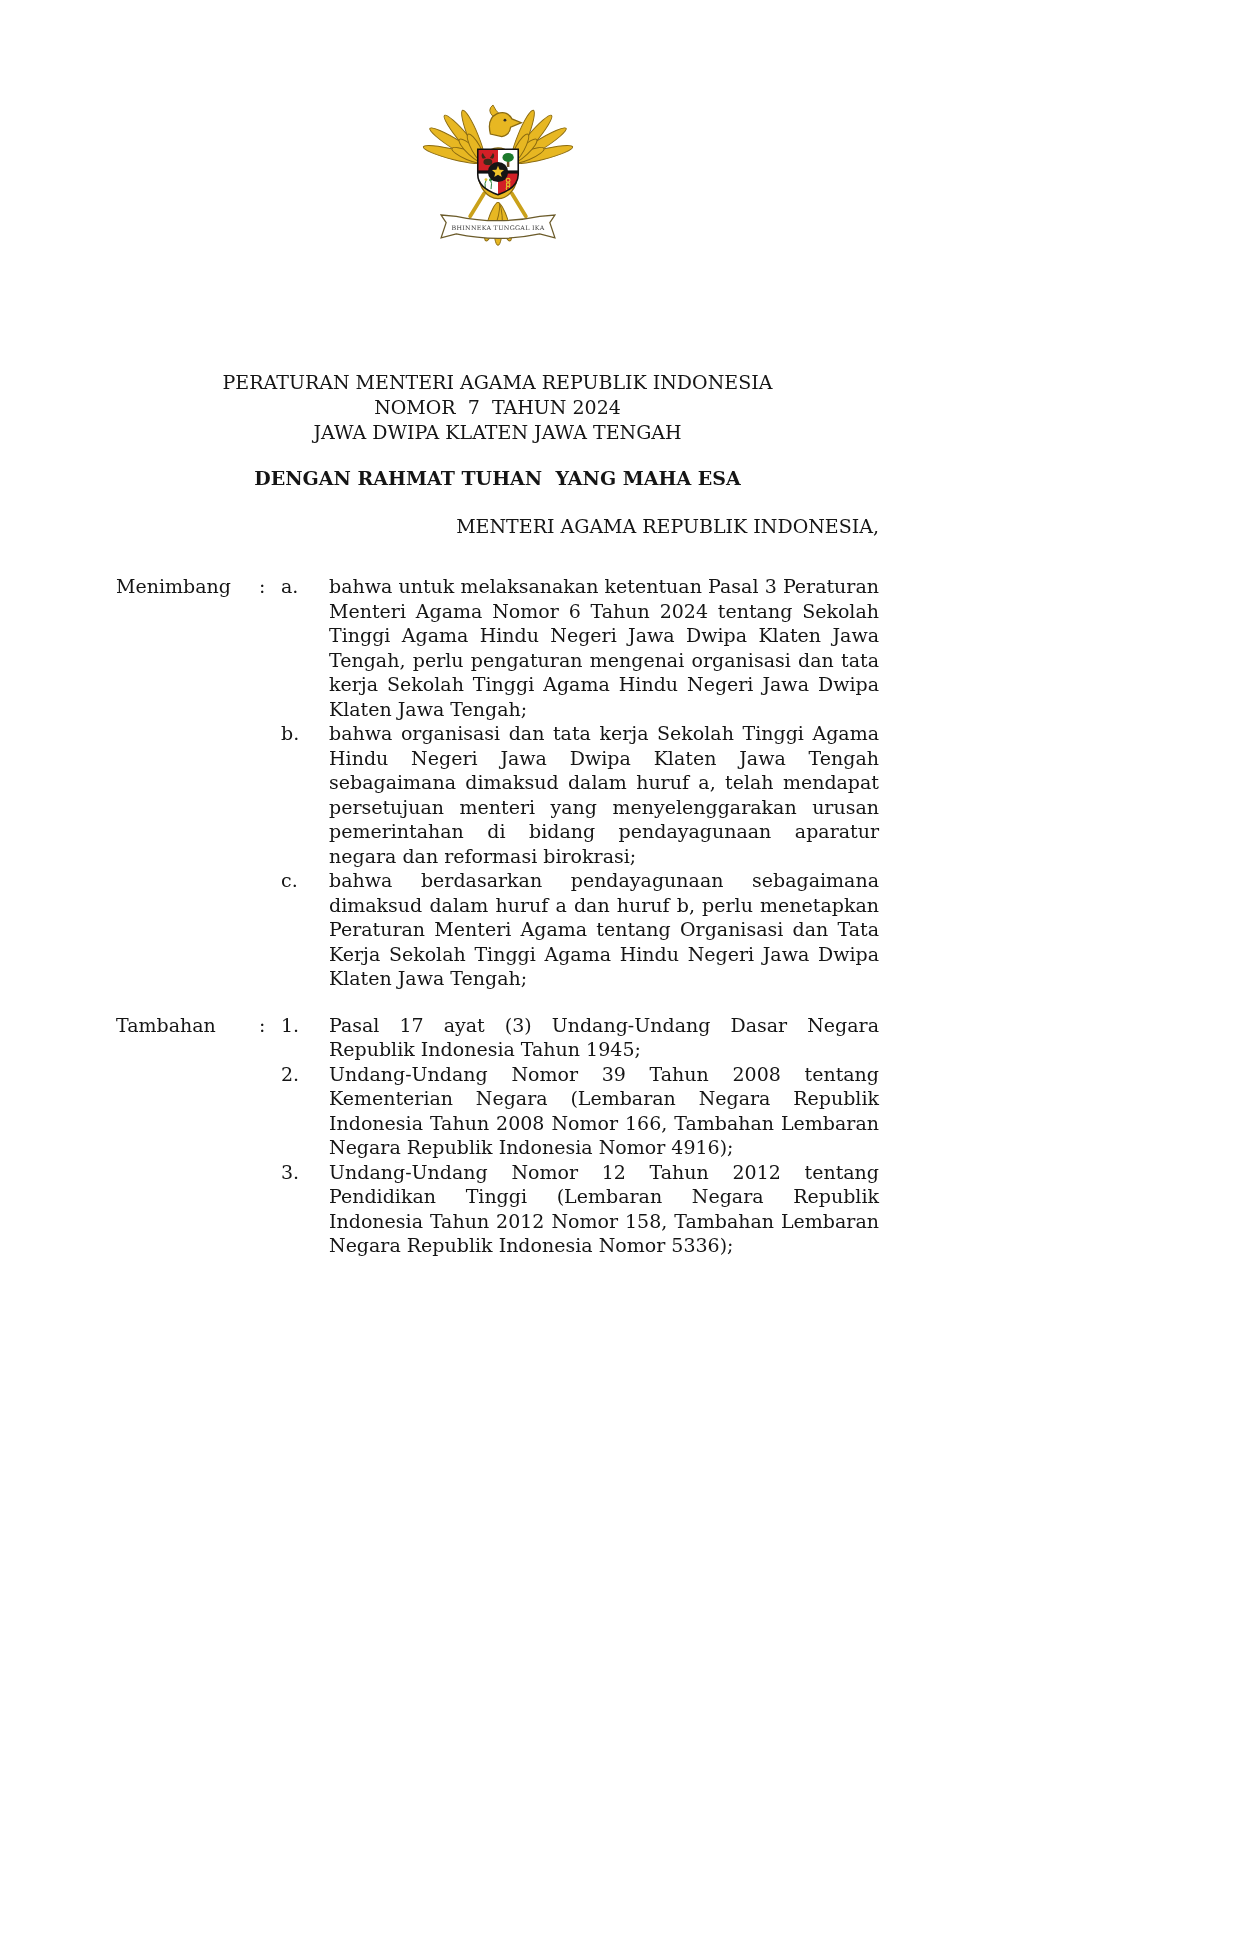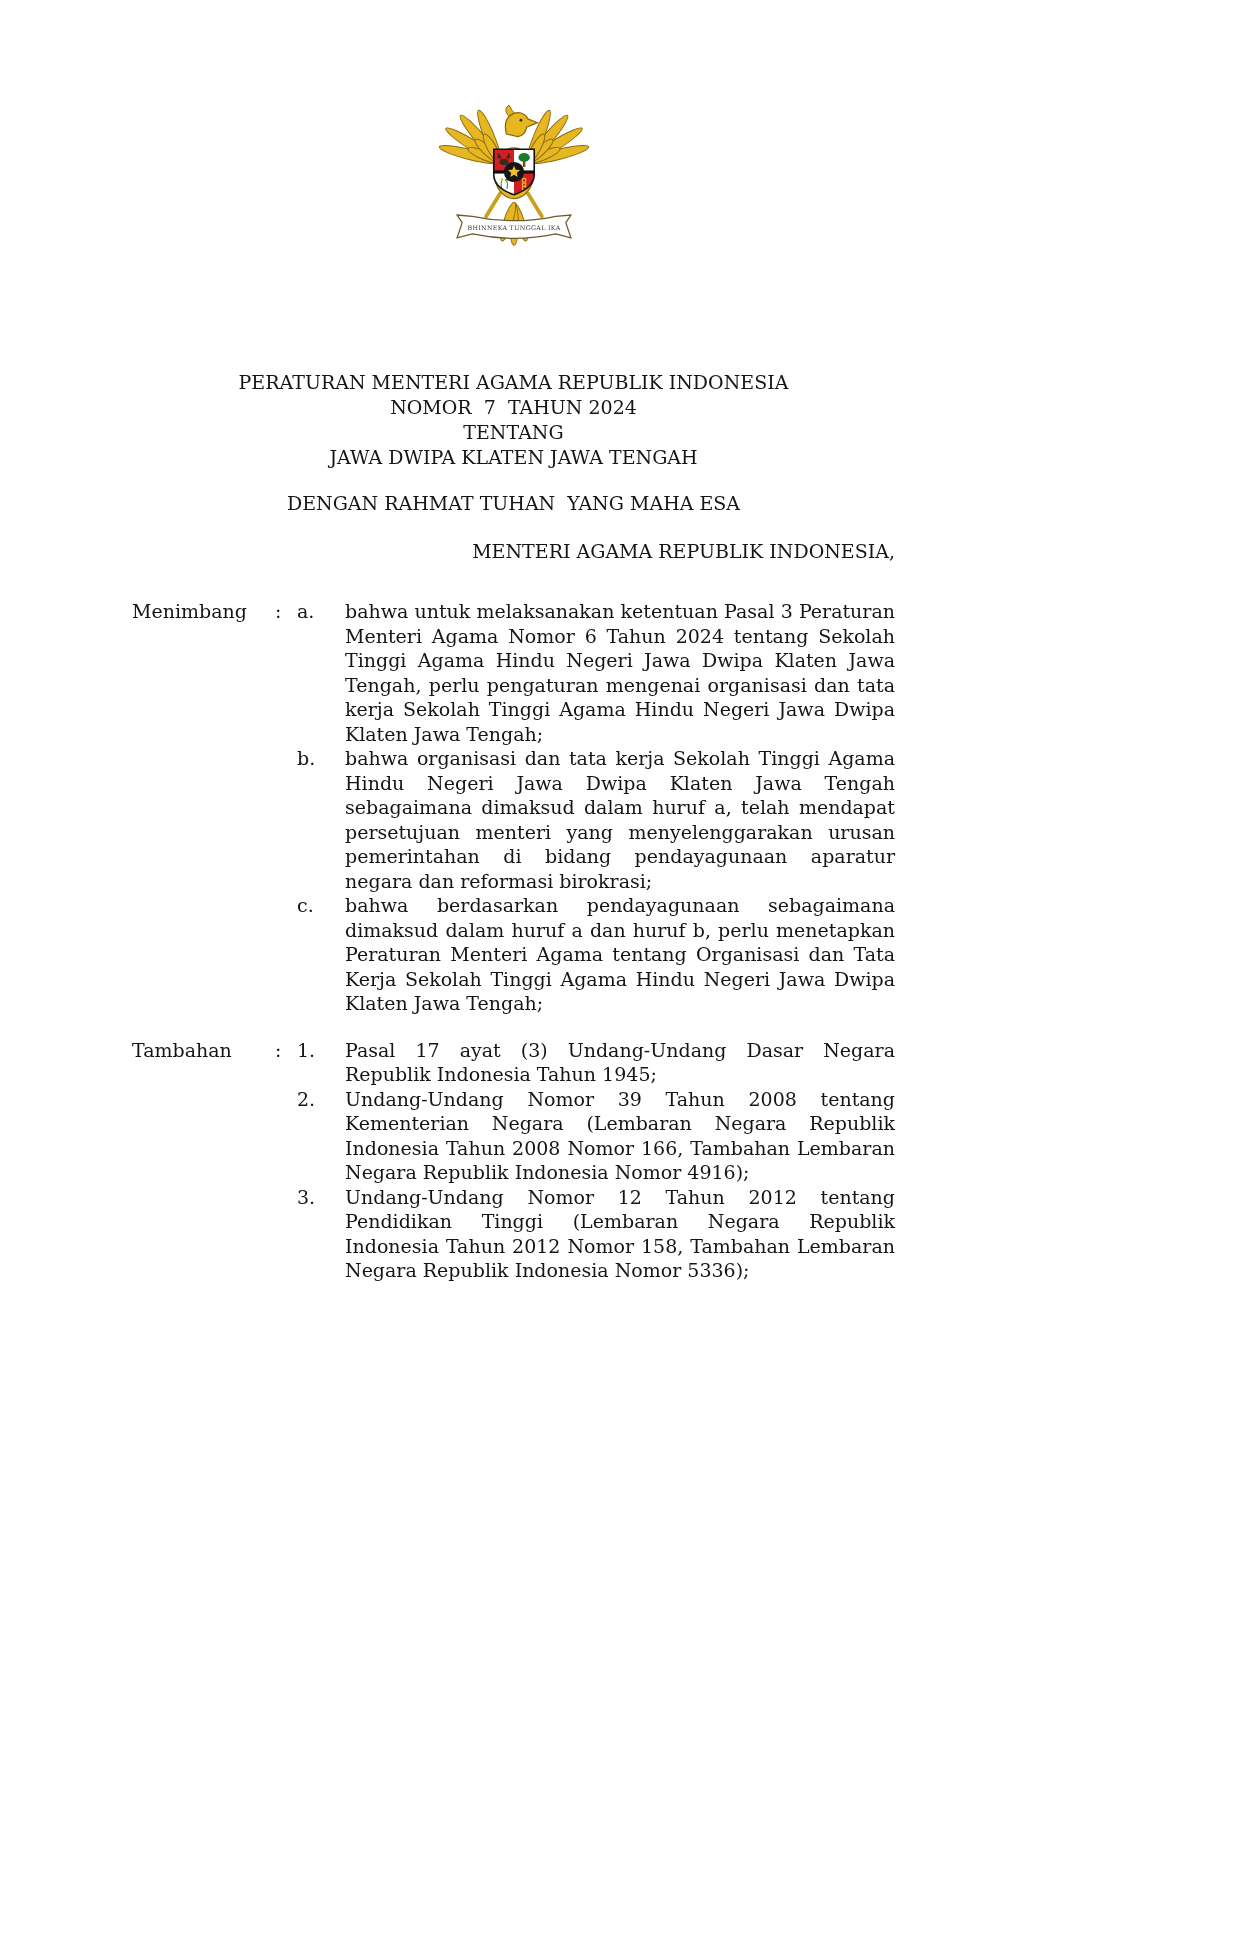--- a/index.html
+++ b/index.html
@@ -3,27 +3,27 @@
 <meta charset="utf-8">
 <style>
   * { box-sizing: border-box; }
   html, body { margin: 0; padding: 0; background: #ffffff; }
   body {
     width: 1241px; height: 1950px;
     font-family: "DejaVu Serif", "Liberation Serif", serif;
     color: #151515;
   }
   .page { position: relative; width: 1241px; height: 1950px; background: #ffffff; overflow: hidden; }
-  .content { position: absolute; left: 132px; top: 0; width: 763px; }
+  .content { position: absolute; left: 116px; top: 0; width: 763px; }
 
   .emblem-wrap { display: flex; justify-content: center; padding-top: 86px; }
 
   .title-block { margin-top: 112px; text-align: center; font-size: 19px; line-height: 25px; }
   .title-line { white-space: pre-wrap; }
-  .invocation { margin-top: 21px; white-space: pre-wrap; }
+  .invocation { margin-top: 21px; white-space: pre-wrap; font-weight: bold; }
   .authority  { margin-top: 23px; text-align: right; }
 
   .body-block { margin-top: 35px; font-size: 19px; line-height: 24.5px; }
   .section + .section { margin-top: 22px; }
 
   .clause-row { display: grid; grid-template-columns: 143px 22px 48px 1fr; align-items: start; }
   .clause-text { text-align: justify; }
 </style>
 </head>
 <body>
@@ -115,21 +115,20 @@
           <path d="M88 100 L152 100 L152 140 Q152 161 120 172 Q88 161 88 140 Z" fill="none" stroke="#111111" stroke-width="2.5"></path>
           <circle cx="120" cy="136" r="16" fill="#151515"></circle>
           <path d="M120 126 L122.6 132.4 L129.5 132.9 L124.3 137.4 L125.9 144.1 L120 140.5 L114.1 144.1 L115.7 137.4 L110.5 132.9 L117.4 132.4 Z" fill="#f0c22b"></path>
         </g>
       </svg>
     </div>
 
     <div class="title-block">
       <div class="title-line">PERATURAN MENTERI AGAMA REPUBLIK INDONESIA</div>
       <div class="title-line">NOMOR  7  TAHUN 2024</div>
-      <div class="title-line">TENTANG</div>
       <div class="title-line">JAWA DWIPA KLATEN JAWA TENGAH</div>
       <div class="invocation">DENGAN RAHMAT TUHAN  YANG MAHA ESA</div>
       <div class="authority">MENTERI AGAMA REPUBLIK INDONESIA,</div>
     </div>
 
     <div class="body-block">
 
       <div class="section">
         <div class="clause-row">
           <div class="clause-label">Menimbang</div>

